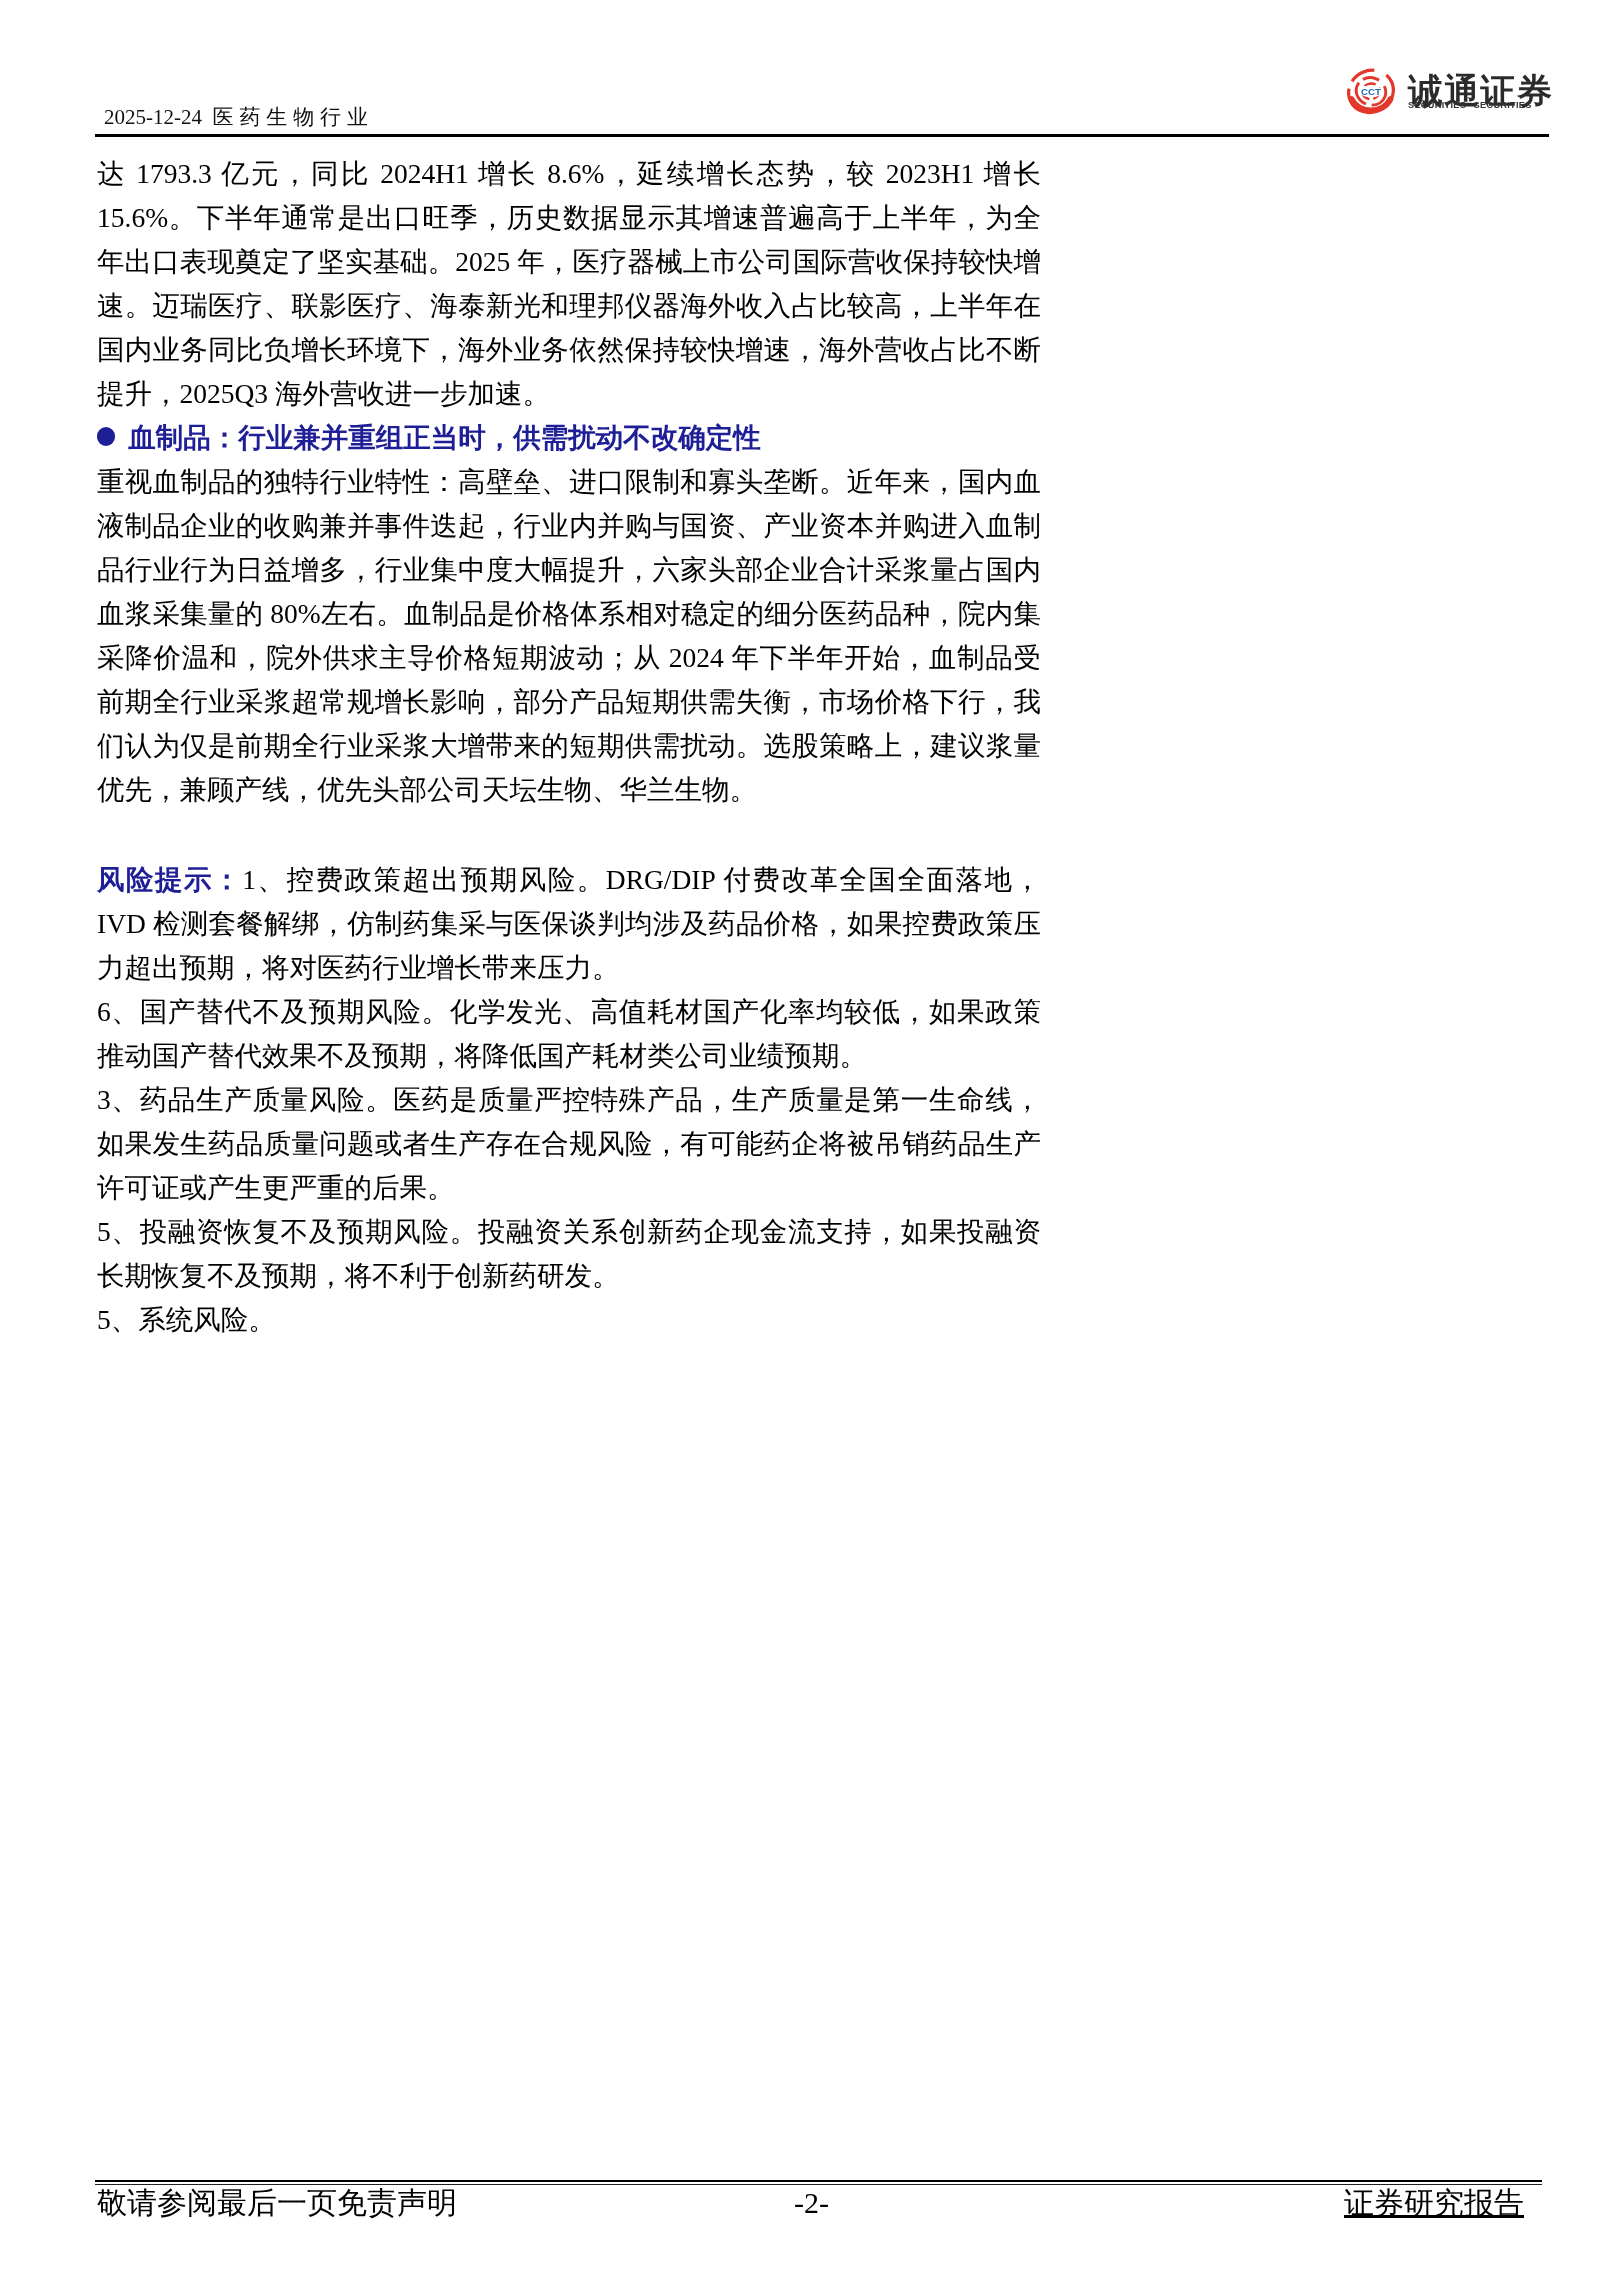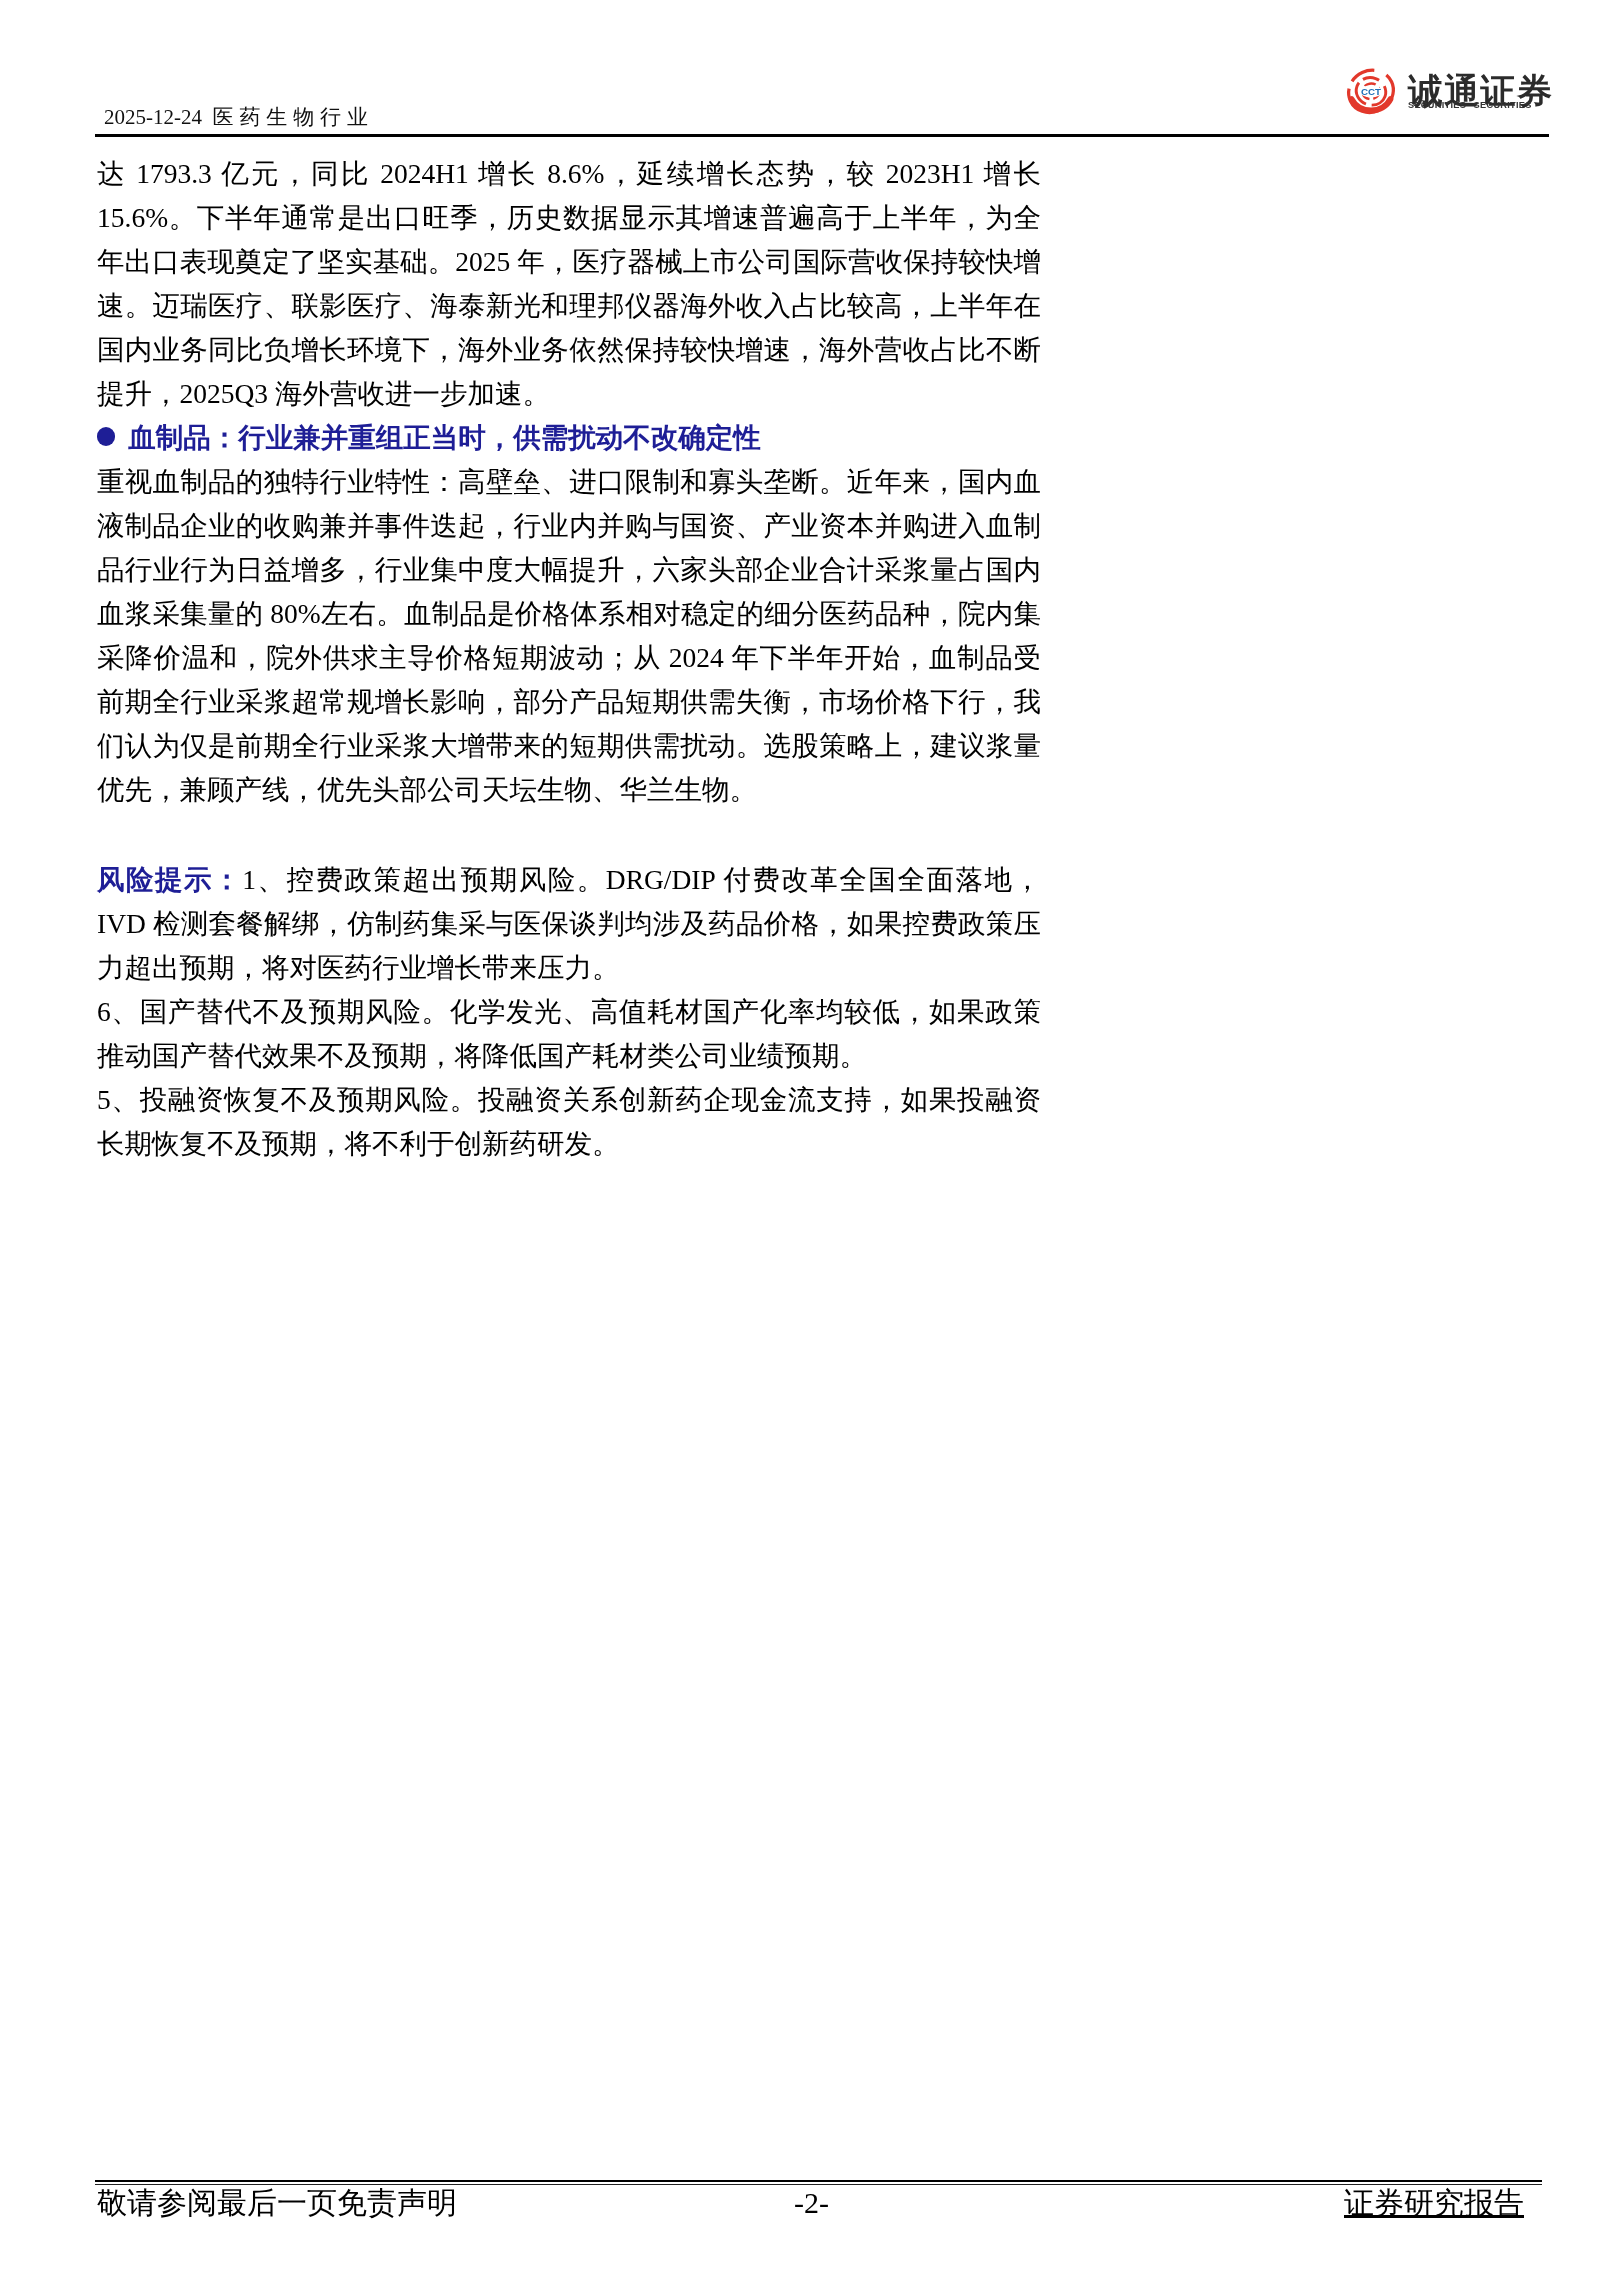--- a/index.html
+++ b/index.html
@@ -94,21 +94,23 @@
   <div class="content">
     <p>达 1793.3 亿元，同比 2024H1 增长 8.6%，延续增长态势，较 2023H1 增长 15.6%。下半年通常是出口旺季，历史数据显示其增速普遍高于上半年，为全年出口表现奠定了坚实基础。2025 年，医疗器械上市公司国际营收保持较快增速。迈瑞医疗、联影医疗、海泰新光和理邦仪器海外收入占比较高，上半年在国内业务同比负增长环境下，海外业务依然保持较快增速，海外营收占比不断提升，2025Q3 海外营收进一步加速。</p>
 
     <p class="bullet-head"><span class="dot"></span><span>血制品：行业兼并重组正当时，供需扰动不改确定性</span></p>
 
     <p>重视血制品的独特行业特性：高壁垒、进口限制和寡头垄断。近年来，国内血液制品企业的收购兼并事件迭起，行业内并购与国资、产业资本并购进入血制品行业行为日益增多，行业集中度大幅提升，六家头部企业合计采浆量占国内血浆采集量的 80%左右。血制品是价格体系相对稳定的细分医药品种，院内集采降价温和，院外供求主导价格短期波动；从 2024 年下半年开始，血制品受前期全行业采浆超常规增长影响，部分产品短期供需失衡，市场价格下行，我们认为仅是前期全行业采浆大增带来的短期供需扰动。选股策略上，建议浆量优先，兼顾产线，优先头部公司天坛生物、华兰生物。</p>
 
     <div class="risk-block">
       <p><span class="risk-lead">风险提示：</span><span>1、控费政策超出预期风险。DRG/DIP 付费改革全国全面落地，IVD 检测套餐解绑，仿制药集采与医保谈判均涉及药品价格，如果控费政策压力超出预期，将对医药行业增长带来压力。</span></p>
       <p>6、国产替代不及预期风险。化学发光、高值耗材国产化率均较低，如果政策推动国产替代效果不及预期，将降低国产耗材类公司业绩预期。</p>
+      <p>3、药品生产质量风险。医药是质量严控特殊产品，生产质量是第一生命线，如果发生药品质量问题或者生产存在合规风险，有可能药企将被吊销药品生产许可证或产生更严重的后果。</p>
       <p>5、投融资恢复不及预期风险。投融资关系创新药企现金流支持，如果投融资长期恢复不及预期，将不利于创新药研发。</p>
+      <p>5、系统风险。</p>
     </div>
   </div>
 
   <div class="footer-rule"></div>
   <div class="footer-text footer-left">敬请参阅最后一页免责声明</div>
   <div class="footer-text footer-center">-2-</div>
   <div class="footer-text footer-right">证券研究报告</div>
 
 </div>
 

